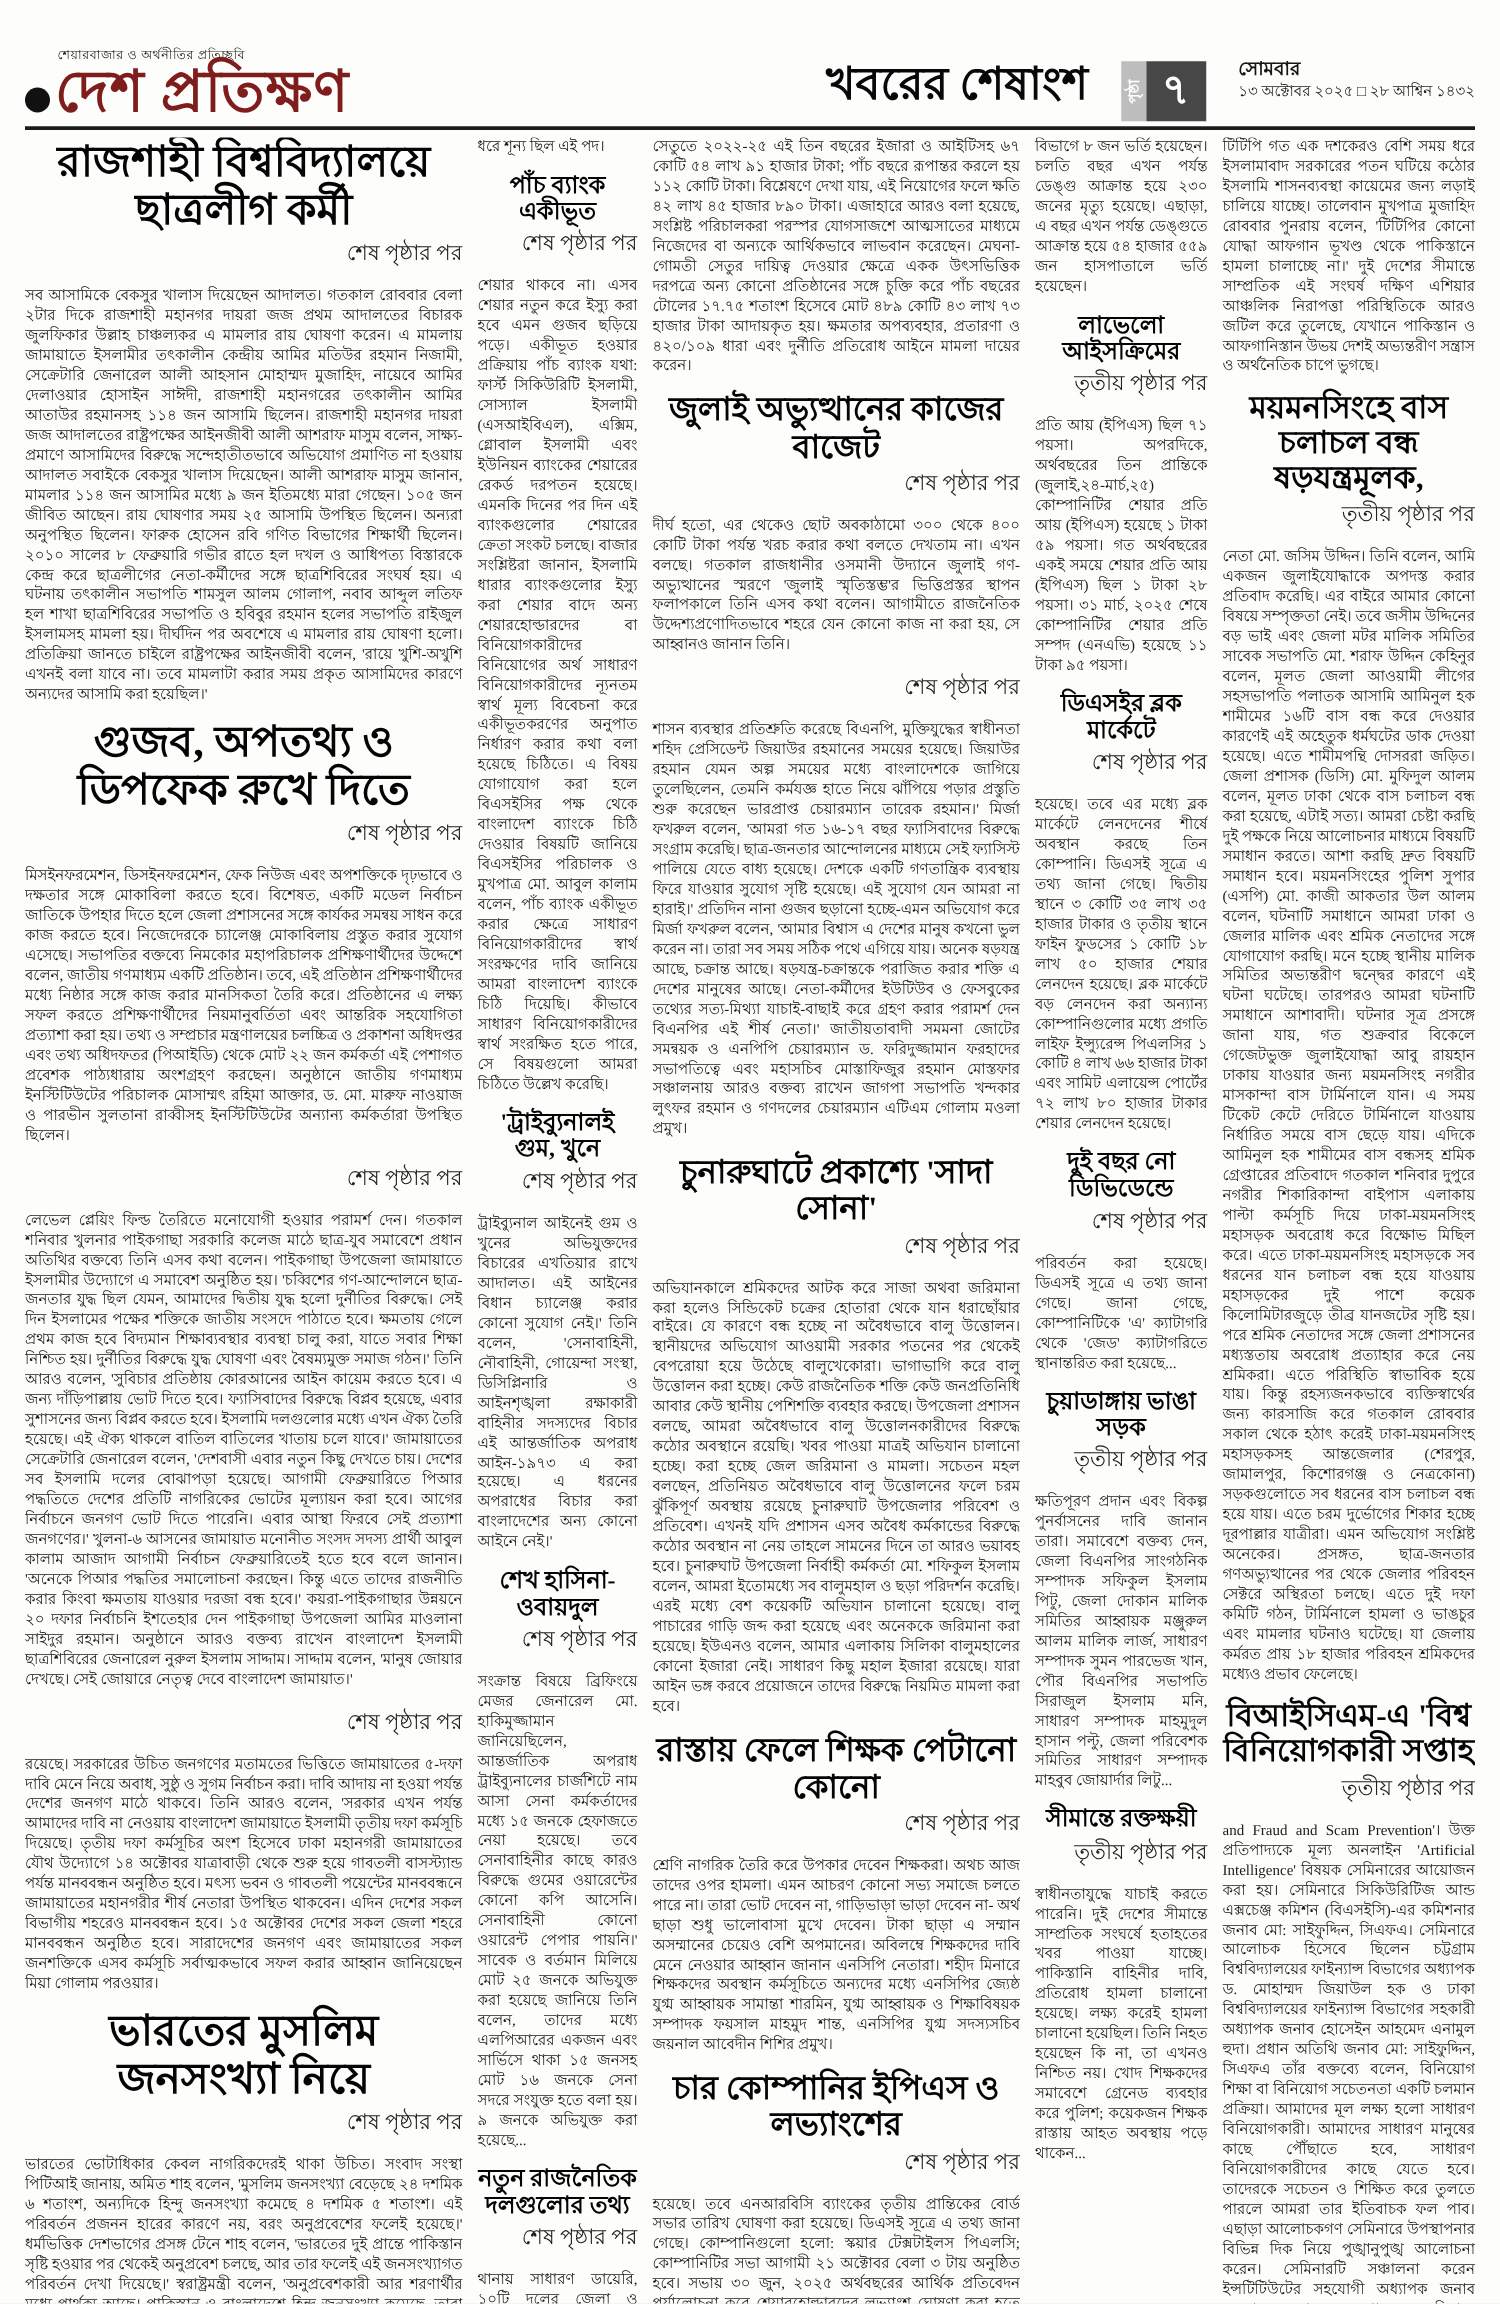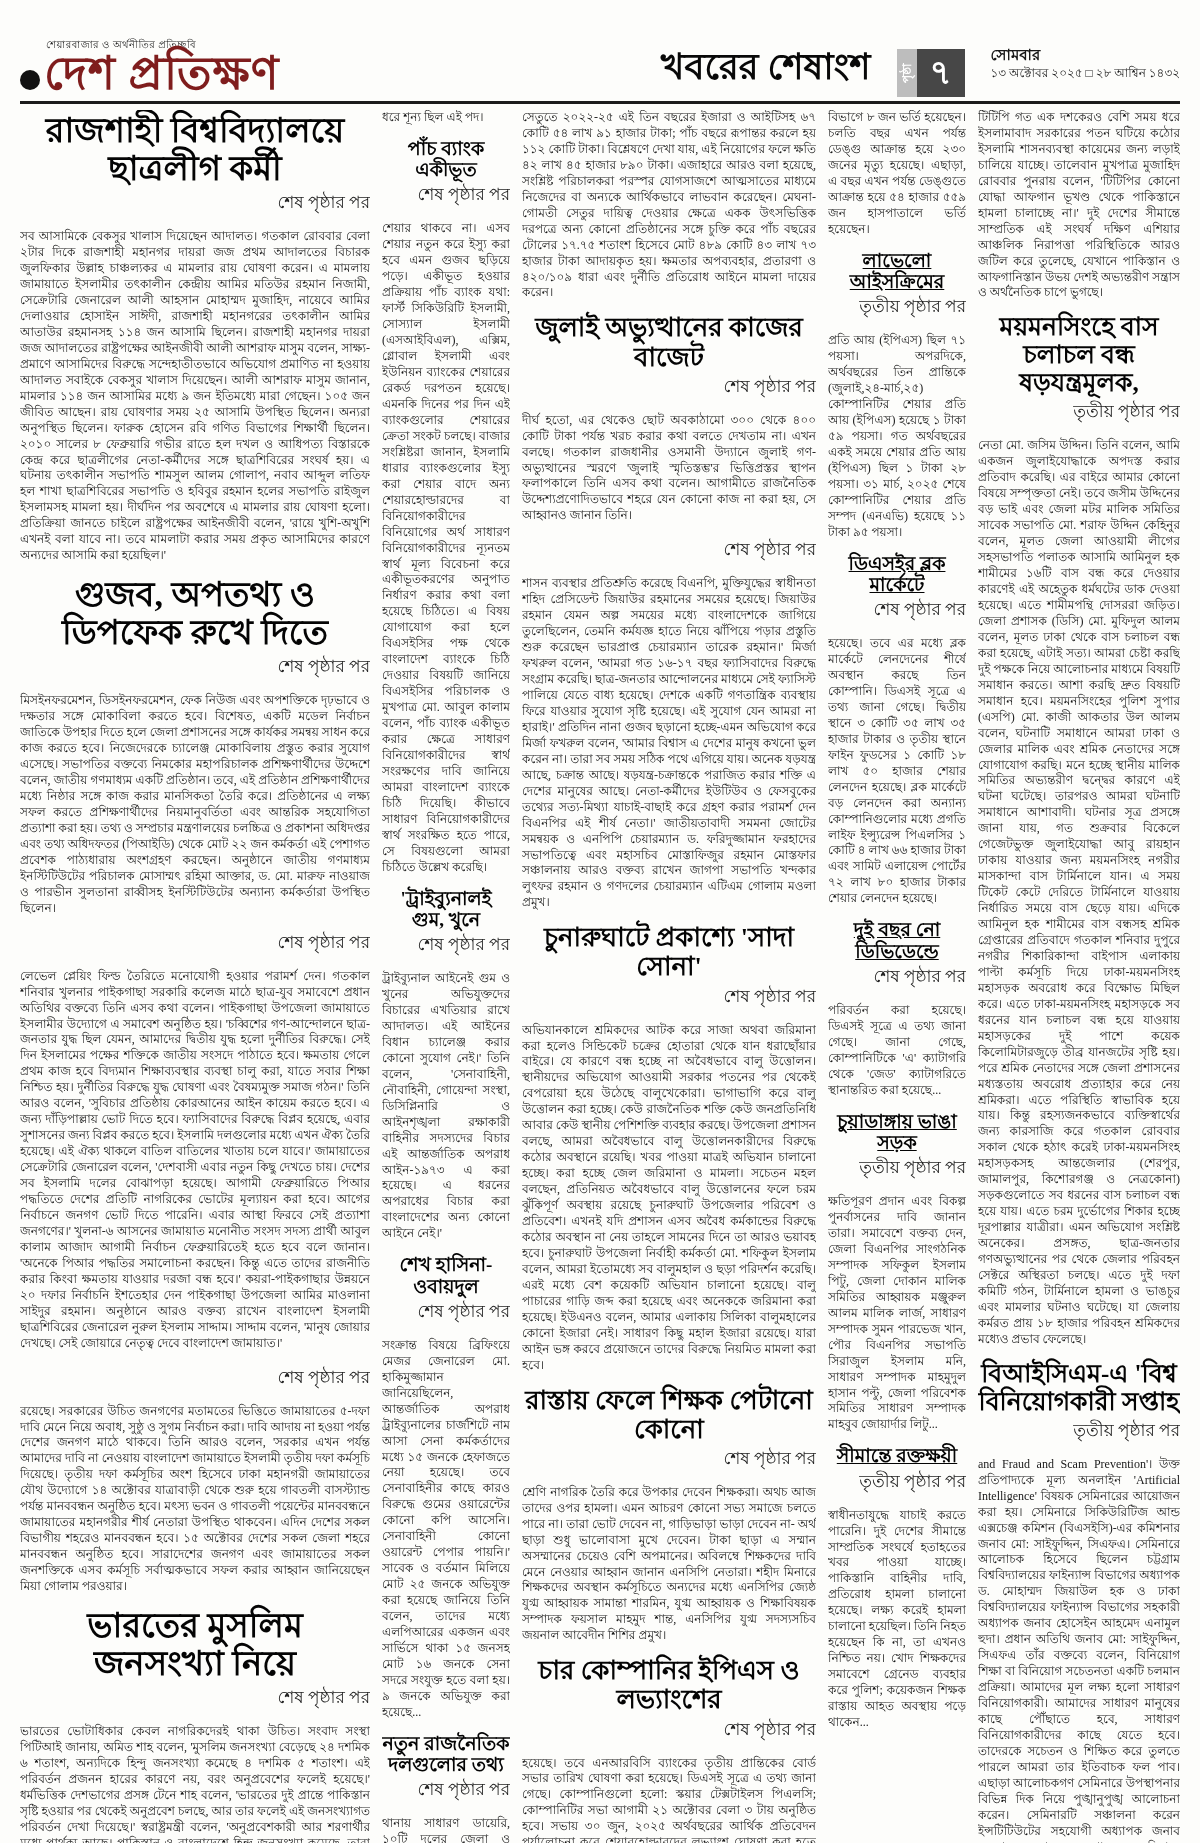--- a/index.html
+++ b/index.html
@@ -52,21 +52,21 @@
   .col-e{left:958px;width:202px;}
   
   .article{margin-bottom:11px;}
   .headline{
     font-weight:700;text-align:center;line-height:1.12;
     color:#040404;margin:2px 0 1px 0;
   }
   .col-a .headline{font-size:34px;}
   .col-b .headline{font-size:19px;}
   .col-c .headline{font-size:26px;}
-  .col-d .headline{font-size:19px;text-decoration:underline;}
+  .col-d .headline{font-size:19px;}
   .col-e .headline{font-size:25px;}
   .cont{
     text-align:right;font-size:17px;color:#222;
     margin:1px 0 4px 0;
   }
   .body{
     font-size:12px;line-height:1.33;text-align:justify;
     color:#191919;word-break:break-word;
   }
   .headline:empty,.cont:empty{display:none;margin:0;}

